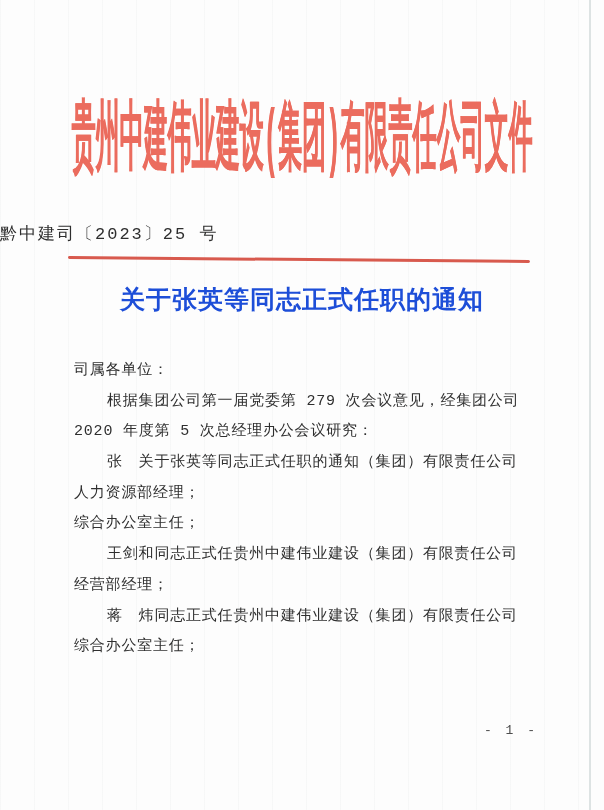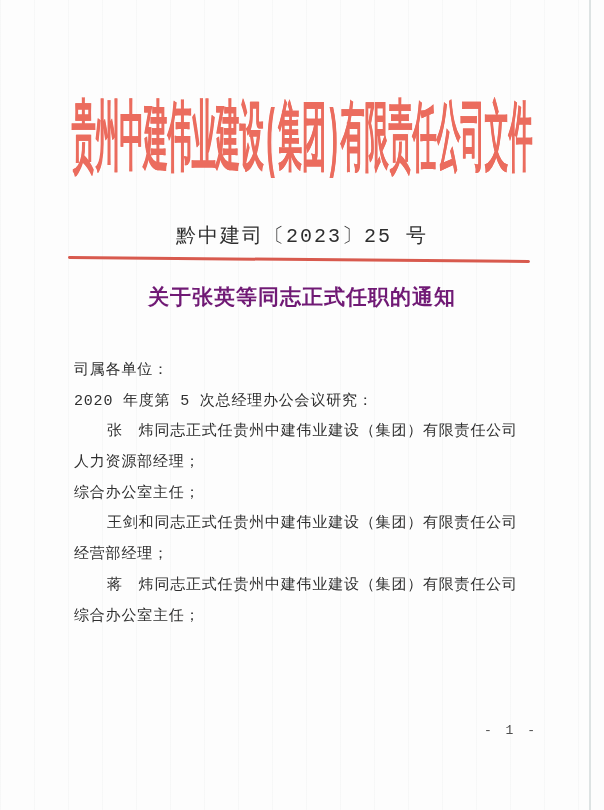--- a/index.html
+++ b/index.html
@@ -51,22 +51,21 @@
     color: var(--header-red, #eb6c5e);
     transform: scale(0.6, 1.9);
     transform-origin: center center;
     text-shadow: 0.5px 0 0 var(--header-red, #eb6c5e);
   }
   .doc-number {
     position: absolute;
     top: 222px;
     left: 0;
     width: 604px;
-    text-align: center;
-    font-size: 20px;
+    font-size: 17px;
     letter-spacing: 2px;
     color: #2e2e2e;
   }
   .red-divider {
     position: absolute;
     top: 256px;
     left: 68px;
     width: 462px;
     height: 3px;
     background: var(--divider-red, #d85a4e);
@@ -74,24 +73,24 @@
     transform: rotate(0.5deg);
     transform-origin: left center;
   }
   .doc-title {
     position: absolute;
     top: 283px;
     left: 0;
     width: 604px;
     margin: 0;
     text-align: center;
-    font-size: 21px;
+    font-size: 25px;
     font-weight: bold;
     letter-spacing: 1px;
-    color: #701a75;
+    color: #1d4ed8;
   }
   .body-text {
     position: absolute;
     top: 356px;
     left: 74px;
     width: 472px;
     font-size: 15px;
     color: var(--body-text, #2f2f2f);
   }
   .body-line {
@@ -124,22 +123,23 @@
   </div>
 
   <div class="doc-number">黔中建司〔2023〕25 号</div>
 
   <div class="red-divider"></div>
 
   <h1 class="doc-title">关于张英等同志正式任职的通知</h1>
 
   <div class="body-text">
     <div class="body-line" data-indent="false">司属各单位：</div>
+    <div class="body-line" data-indent="true">根据集团公司第一届党委第 279 次会议意见，经集团公司</div>
     <div class="body-line" data-indent="false">2020 年度第 5 次总经理办公会议研究：</div>
-    <div class="body-line" data-indent="true">张　炜同志正式任贵州中建伟业建设（集团）有限责任公司</div>
+    <div class="body-line" data-indent="true">张　关于张英等同志正式任职的通知（集团）有限责任公司</div>
     <div class="body-line" data-indent="false">人力资源部经理；</div>
     <div class="body-line" data-indent="false">综合办公室主任；</div>
     <div class="body-line" data-indent="true">王剑和同志正式任贵州中建伟业建设（集团）有限责任公司</div>
     <div class="body-line" data-indent="false">经营部经理；</div>
     <div class="body-line" data-indent="true">蒋　炜同志正式任贵州中建伟业建设（集团）有限责任公司</div>
     <div class="body-line" data-indent="false">综合办公室主任；</div>
   </div>
 
   <div class="page-number">- 1 -</div>
 

